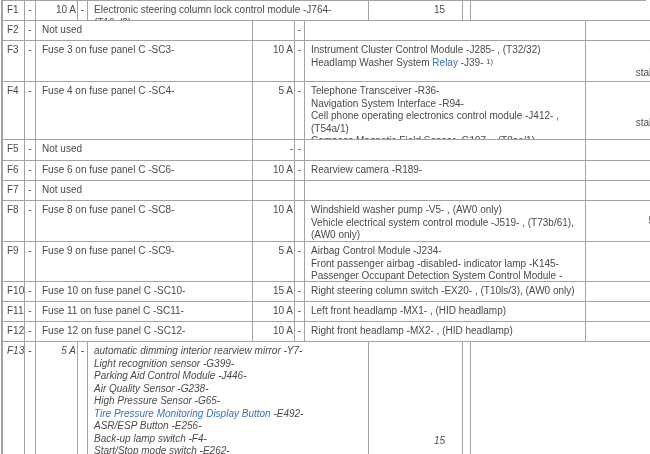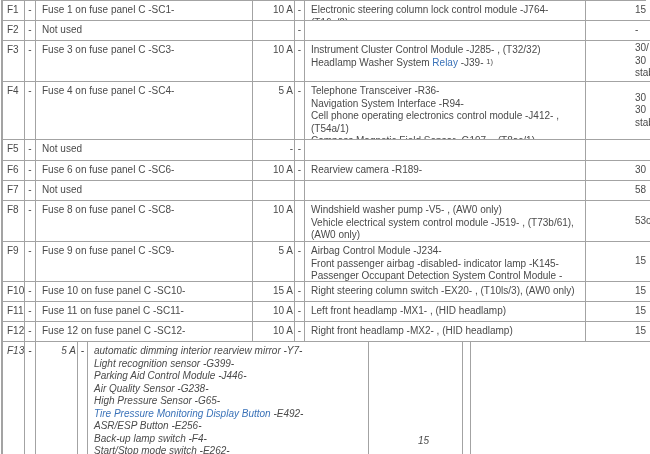--- a/index.html
+++ b/index.html
@@ -17,38 +17,37 @@
   .row:nth-child(9){height:40px} .row:nth-child(10){height:20px}
   .row:nth-child(11){height:20px} .row:nth-child(12){height:20px}
   .row:nth-child(13){flex:1; border-bottom:none;font-style:italic;}
   .cell { border-right:1px solid var(--border); padding:3px 5px 0; font-size:10px; line-height:12.5px; color:var(--text); overflow:hidden; }
   .cell.fuse  { width:22px; padding:3px 1px 0 4px; }
   .cell.dash1 { width:11px; text-align:center; padding:3px 0 0; }
   .cell.desc  { width:217px; padding-left:6px; }
   .cell.amp   { width:42px; text-align:right; padding:3px 1px 0; }
   .cell.dash2 { width:10px; text-align:center; padding:3px 0 0; }
   .cell.comp  { width:281px; padding:3px 6px 0; }
-  .cell.value { width:46px; display:flex; flex-direction:column; justify-content:center; padding:0 1px;margin-left:48px; }
+  .cell.value { width:46px; text-align:center; display:flex; flex-direction:column; justify-content:center; padding:0 1px;margin-left:48px; }
   .cell.spacer{ width:8px; padding:0; }
   .row:nth-child(13) .cell.value { justify-content:flex-start; padding-top:93px; }
   .comp-line { min-height:12.5px; }
   .link { color:var(--link); cursor:pointer; }
   .sup { font-size:7.5px; position:relative; top:-2px; }
 </style>
 </head>
 <body>
 
 <div class="page">
   <div class="table">
     <div class="rail-left"></div>
     <div class="rows">
         <div class="row">
           <div class="cell fuse">F1</div>
           <div class="cell dash1">-</div>
-          <div class="cell desc">Fuse 1 on fuse panel C -SC1-</div>
           <div class="cell amp">10 A</div>
           <div class="cell dash2">-</div>
           <div class="cell comp">
             <div class="comp-line"><span>Electronic steering column lock control module -J764- (T16v/2)</span></div>
           </div>
           <div class="cell value">
             <div>15</div>
           </div>
           <div class="cell spacer"></div>
         </div>

